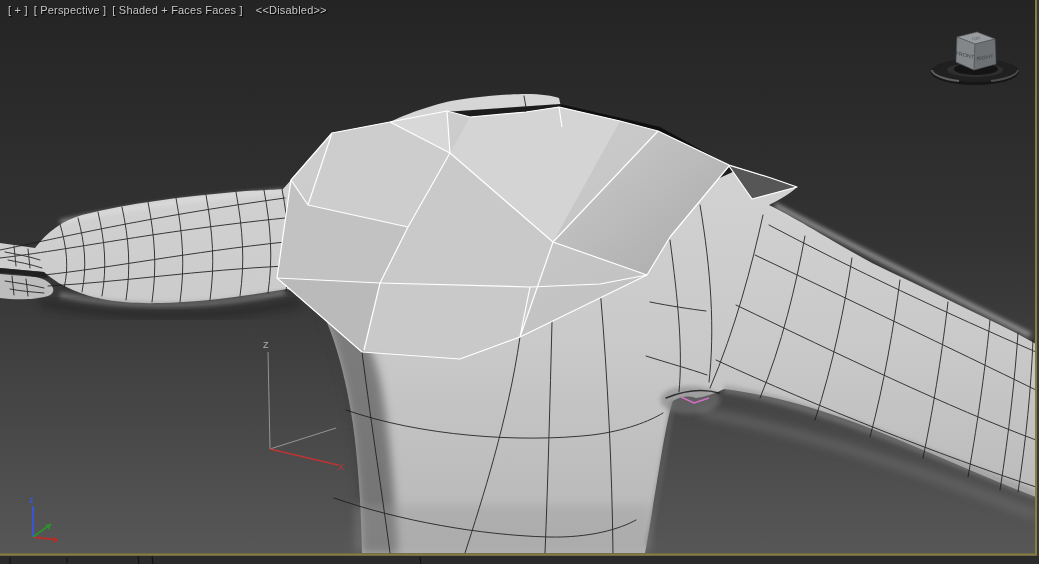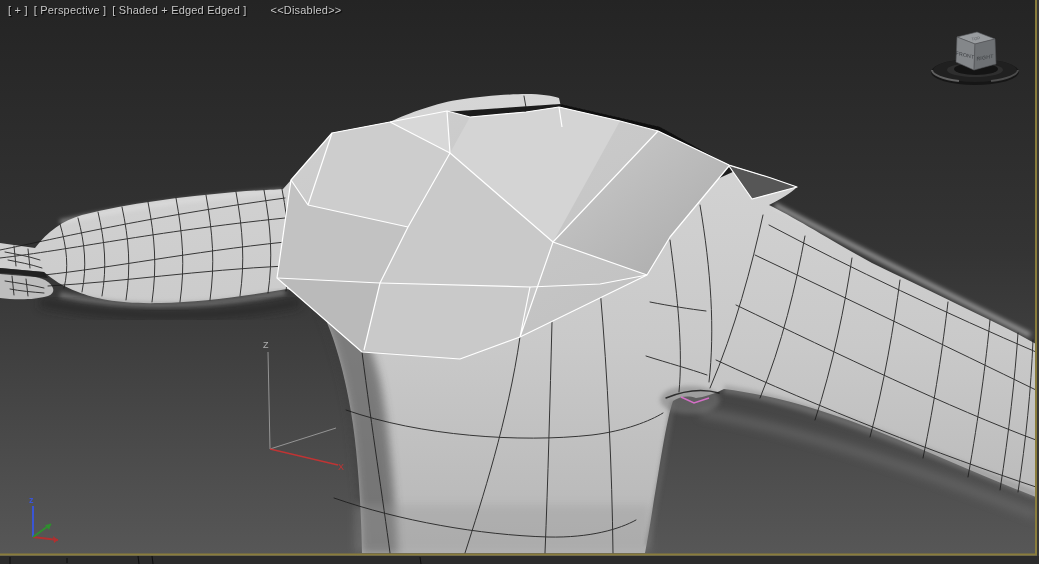--- a/index.html
+++ b/index.html
@@ -1,21 +1,21 @@
 <!DOCTYPE html>
 <html><head>
 <meta charset="utf-8">
 <style>
   html,body{margin:0;padding:0;width:1039px;height:564px;overflow:hidden;background:#242424;}
   .viewport{position:relative;width:1039px;height:564px;font-family:"Liberation Sans",sans-serif;}
   .scene{position:absolute;left:0;top:0;}
   .vp-label{position:absolute;left:8px;top:4px;font-size:11px;color:#c6c6c6;letter-spacing:.2px;
             text-shadow:1px 1px 1px #000;white-space:nowrap;user-select:none;}
   .vp-label span{margin-right:6px;cursor:default;}
-  .vp-label .status{margin-left:18px;}
+  .vp-label .status{margin-left:7px;}
   svg text{font-family:"Liberation Sans",sans-serif;}
 </style>
 </head>
 <body>
 
 <div class="viewport">
 
 <svg class="scene" width="1039" height="564" viewBox="0 0 1039 564" xmlns="http://www.w3.org/2000/svg">
   <defs>
     <linearGradient id="bgGrad" x1="0" y1="0" x2="0" y2="1">
@@ -210,16 +210,16 @@
     <rect x="0" y="556" width="1039" height="8" fill="#2b2b2b"></rect>
     <path d="M1036,0 L1036,555" stroke-width="2" fill="none" stroke="#8a7d3c"></path>
     <path d="M0,554.5 L1037,554.5" stroke-width="2" fill="none" stroke="#8a7d3c"></path>
   </g>
   <g stroke="#0f0f0f" stroke-width="1">
     <path d="M10,557 L10,564 M67,558 L67,563 M138,556 L139,564 M152,556 L153,564 M420,557 L421,564"></path>
   </g>
 </svg>
 
 <div class="vp-label">
-  <span>[ + ]</span><span>[ Perspective ]</span><span>[ Shaded + Edged Edged ]</span><span class="status">&lt;&lt;Disabled&gt;&gt;</span>
+  <span>[ + ]</span><span>[ Perspective ]</span><span>[ Shaded + Faces Faces ]</span><span class="status">&lt;&lt;Disabled&gt;&gt;</span>
 </div>
 
 </div>
 
 </body></html>

